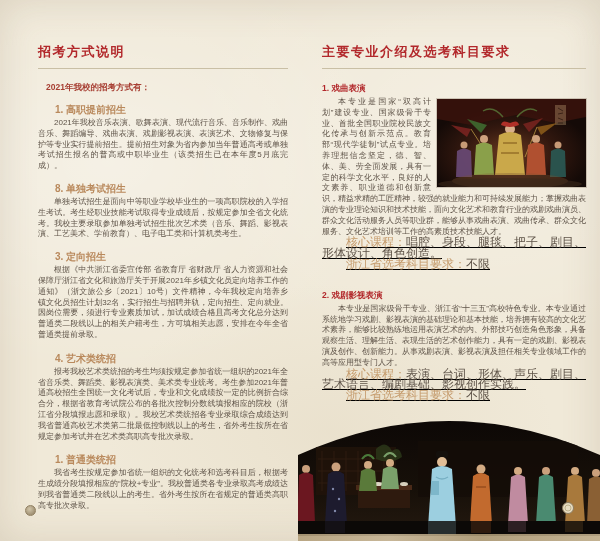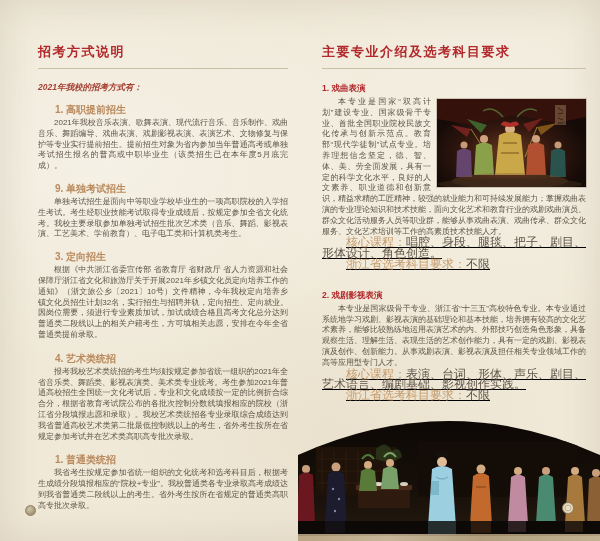--- a/index.html
+++ b/index.html
@@ -20,21 +20,21 @@
   }
   .page{position:absolute;top:0;}
   .page-left{left:38px;width:250px;}
   .page-right{left:322px;width:264px;}
   h1.ptitle{
     margin:44px 0 0 0;font-size:13px;line-height:15px;font-weight:700;
     color:#b2282b;letter-spacing:1.5px;
   }
   .rule{height:1px;background:#c9bfa5;margin-top:9px;}
   .intro{
-    margin:13px 0 0 0;font-size:8.5px;line-height:11px;font-weight:700;color:#a73f33;font-style:italic;
+    margin:13px 0 0 8px;font-size:8.5px;line-height:11px;font-weight:700;color:#a73f33;
   }
   h2.sub-l{
     margin:12px 0 3px 0;padding-left:17px;font-size:10px;line-height:10px;
     font-weight:700;color:#b9895c;
   }
   h2.sub-r{
     margin:14px 0 4px 0;font-size:8.5px;line-height:10px;font-weight:700;color:#b2282b;
   }
   p.body{
     margin:0;font-size:8px;line-height:10.8px;color:#5e5348;
@@ -74,21 +74,21 @@
 
   <section class="page page-left">
     <h1 class="ptitle">招考方式说明</h1>
     <div class="rule"></div>
 
     <p class="intro">2021年我校的招考方式有：</p>
 
     <h2 class="sub-l">1. 高职提前招生</h2>
     <p class="body">2021年我校音乐表演、歌舞表演、现代流行音乐、音乐制作、戏曲音乐、舞蹈编导、戏曲表演、戏剧影视表演、表演艺术、文物修复与保护等专业实行提前招生。提前招生对象为省内参加当年普通高考或单独考试招生报名的普高或中职毕业生（该类招生已在本年度5月底完成）。</p>
 
-    <h2 class="sub-l mt17">9. 单独考试招生</h2>
+    <h2 class="sub-l mt17">8. 单独考试招生</h2>
     <p class="body">单独考试招生是面向中等职业学校毕业生的一项高职院校的入学招生考试。考生经职业技能考试取得专业成绩后，按规定参加全省文化统考。我校主要录取参加单独考试招生批次艺术类（音乐、舞蹈、影视表演、工艺美术、学前教育）、电子电工类和计算机类考生。</p>
 
     <h2 class="sub-l mt17">3. 定向招生</h2>
     <p class="body">根据《中共浙江省委宣传部 省教育厅 省财政厅 省人力资源和社会保障厅浙江省文化和旅游厅关于开展2021年乡镇文化员定向培养工作的通知》（浙文旅公乡〔2021〕10号）文件精神，今年我校定向培养乡镇文化员招生计划32名，实行招生与招聘并轨，定向招生、定向就业。因岗位需要，须进行专业素质加试，加试成绩合格且高考文化总分达到普通类二段线以上的相关户籍考生，方可填相关志愿，安排在今年全省普通类提前录取。</p>
 
     <h2 class="sub-l" style="margin-top:13px">4. 艺术类统招</h2>
     <p class="body">报考我校艺术类统招的考生均须按规定参加省统一组织的2021年全省音乐类、舞蹈类、影视表演类、美术类专业统考。考生参加2021年普通高校招生全国统一文化考试后，专业和文化成绩按一定的比例折合综合分，根据省教育考试院公布的各批次控制分数线填报相应的院校（浙江省分段填报志愿和录取）。我校艺术类统招各专业录取综合成绩达到我省普通高校艺术类第二批最低控制线以上的考生，省外考生按所在省规定参加考试并在艺术类高职高专批次录取。</p>
 
     <h2 class="sub-l" style="margin-top:13px">1. 普通类统招</h2>
     <p class="body">我省考生按规定参加省统一组织的文化统考和选考科目后，根据考生成绩分段填报相应的“院校+专业”。我校普通类各专业录取高考成绩达到我省普通类二段线以上的考生。省外考生按所在省规定的普通类高职高专批次录取。</p>

